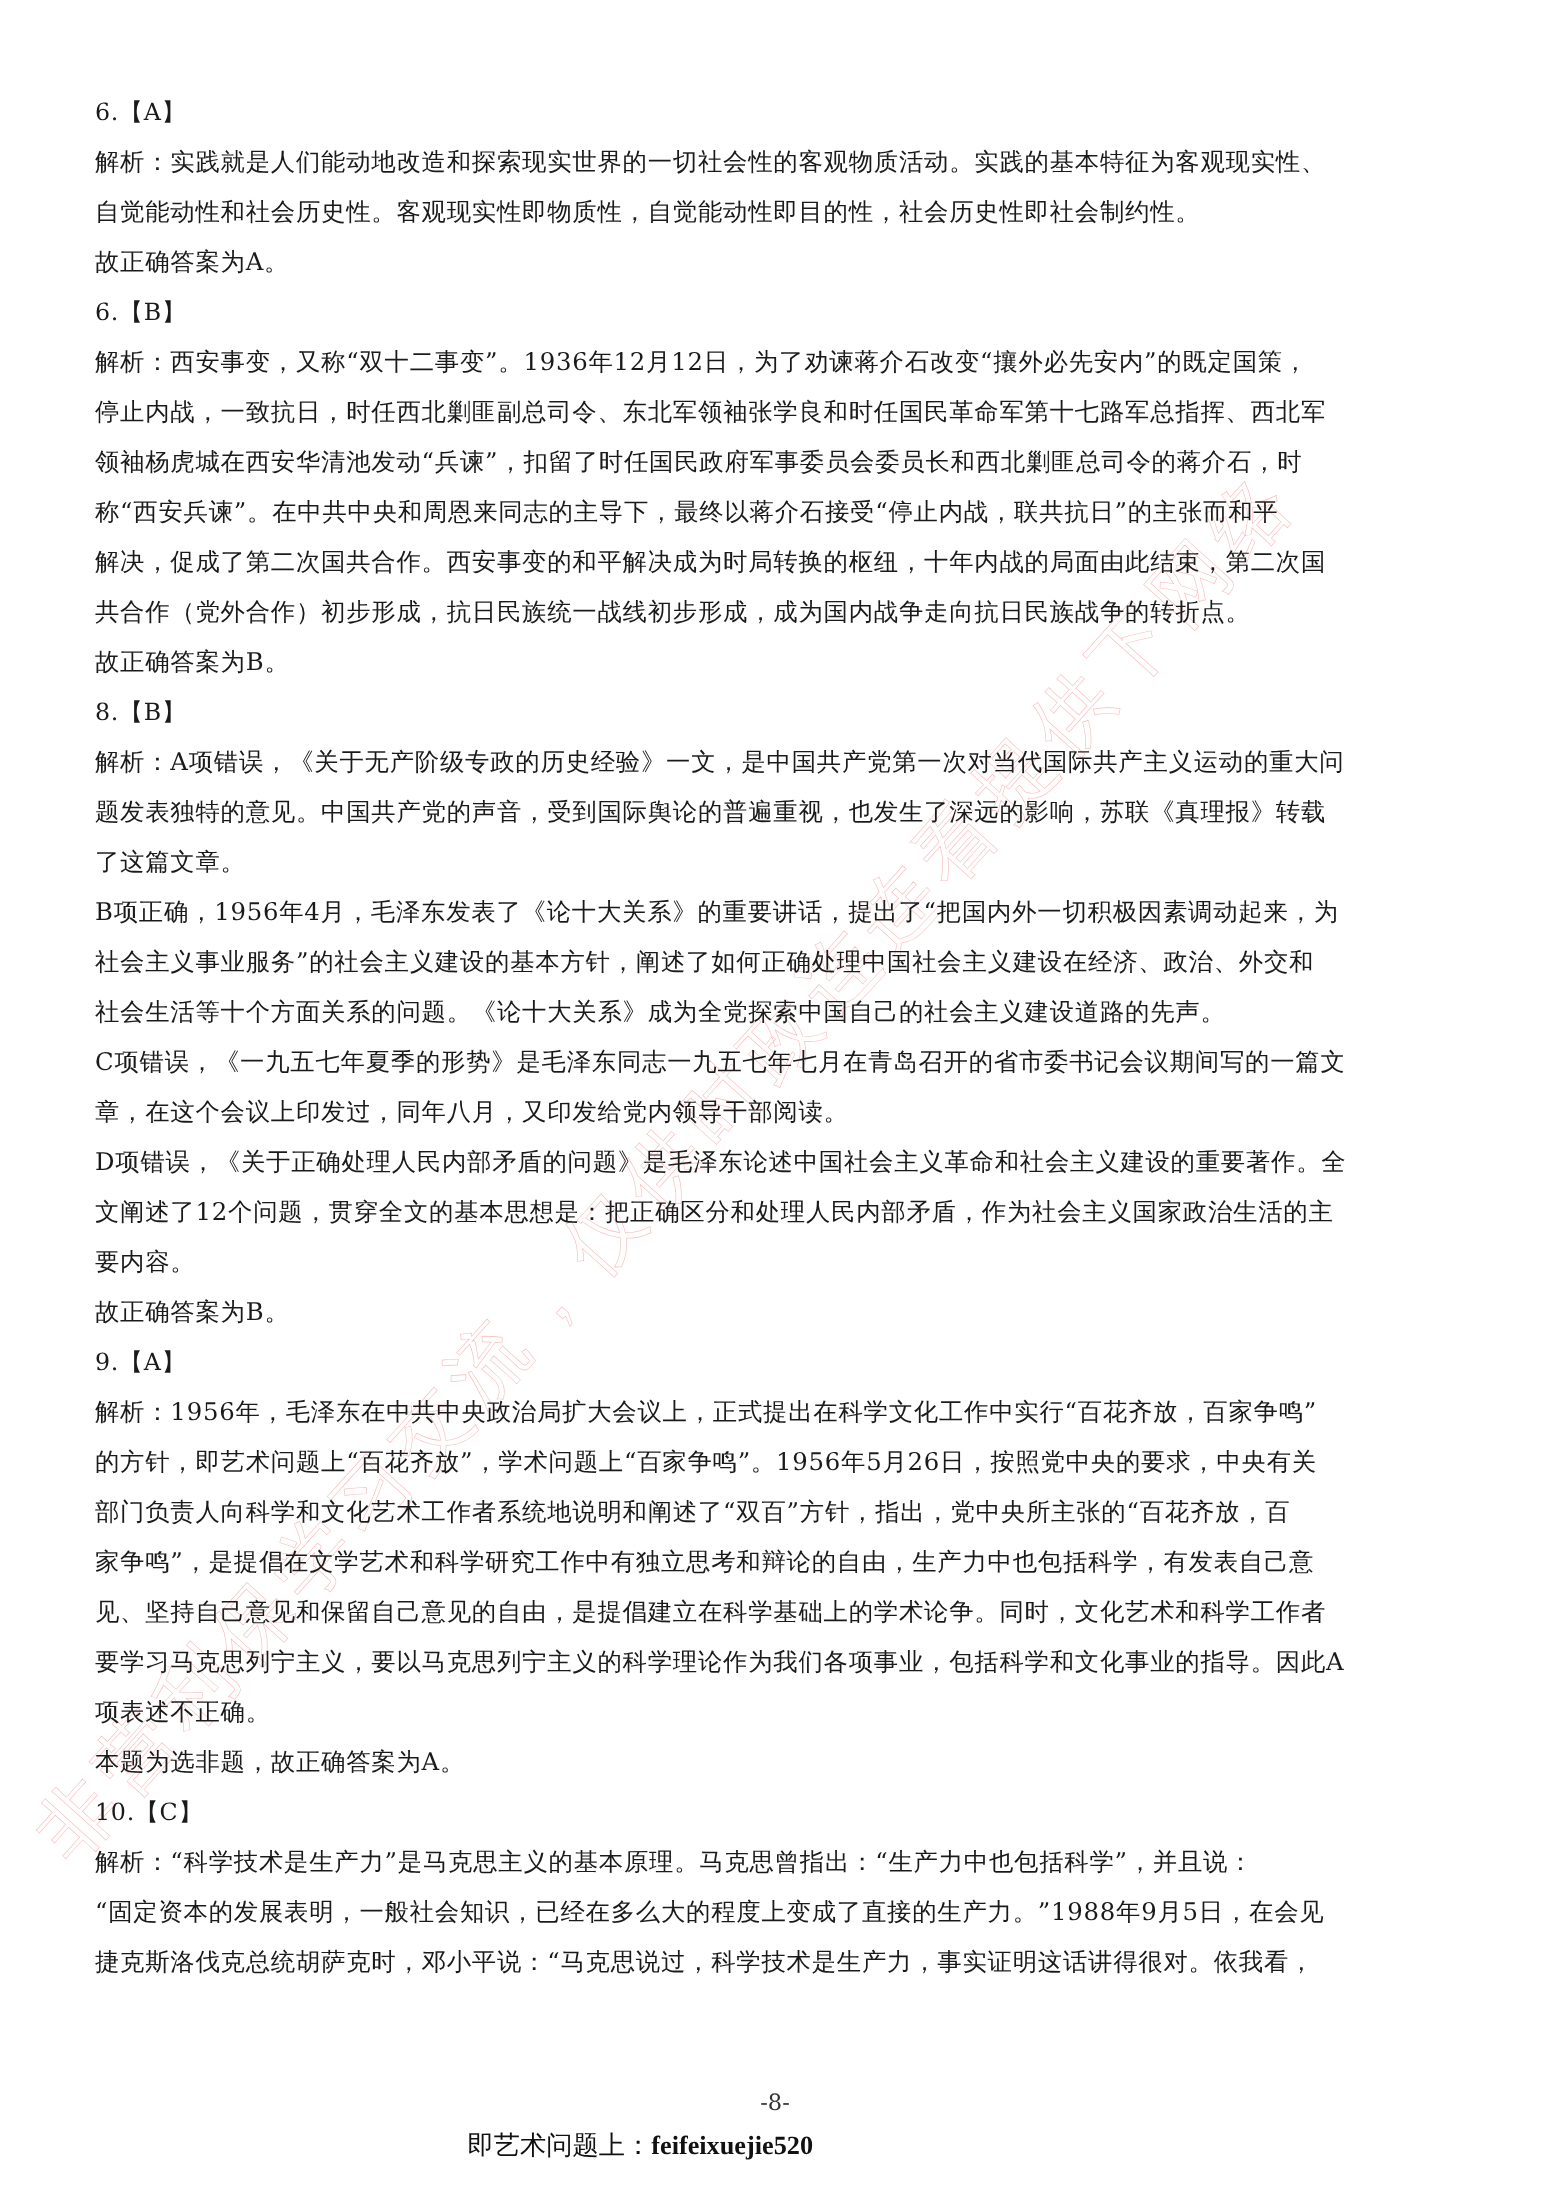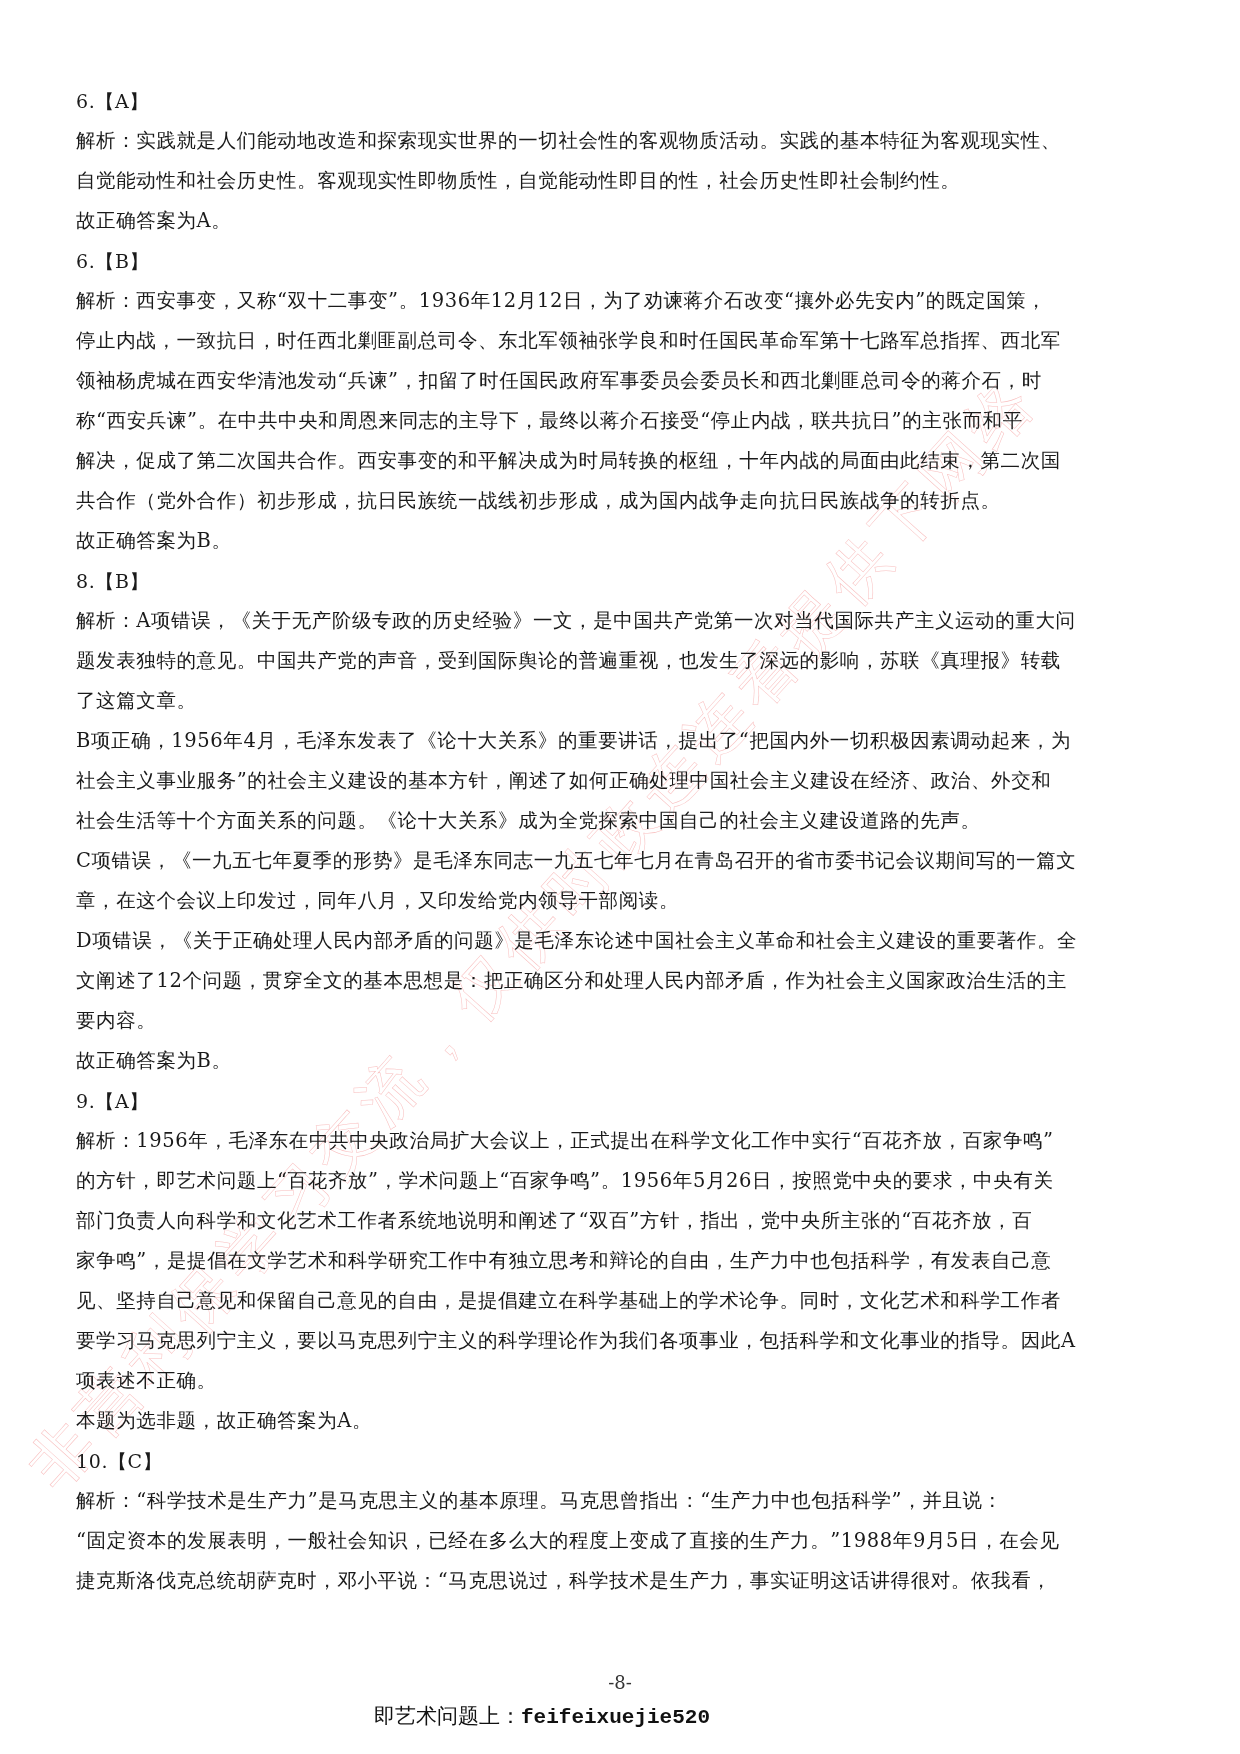--- a/index.html
+++ b/index.html
@@ -1,25 +1,25 @@
 <!DOCTYPE html>
 <html><head>
 <meta charset="utf-8">
 <style>
   html, body { margin: 0; padding: 0; background: #ffffff; }
   body { width: 1240px; height: 1754px; position: relative; overflow: hidden;
          font-family: "DejaVu Serif", "Liberation Serif", serif; color: #1a1a1a; }
   .page { position: absolute; left: 0; top: 0; width: 1240px; height: 1754px; }
-  .content { position: absolute; left: 76px; top: 81px; width: 1090px; }
+  .content { position: absolute; left: 76px; top: 70px; width: 1090px; }
   .line { font-size: 19.5px; line-height: 40px; height: 40px; white-space: nowrap; letter-spacing: 0.6px; }
   .qnum { font-size: 19px; }
   .footer-page { position: absolute; top: 1672px; left: 0; width: 1240px; text-align: center;
                  font-size: 18px; color: #333; font-family: "DejaVu Serif", serif; }
   .footer-note { position: absolute; top: 1702px; left: 374px; font-size: 21px; color: #111; }
-  .footer-note .handle { font-family: Liberation Mono, monospace; font-weight: bold; }
+  .footer-note .handle { font-family: Liberation Serif, serif; font-weight: bold; }
   .watermark { position: absolute; left: 0; top: 0; width: 1240px; height: 1754px; pointer-events: none; }
   .watermark span { position: absolute; left: 10px; top: 1450px; transform-origin: 0 0;
                     transform: rotate(-48deg); font-size: 62px; color: rgba(235,60,60,0.32);
                     white-space: nowrap; letter-spacing: 8px; font-family: "DejaVu Sans", sans-serif;
                     -webkit-text-stroke: 0.5px rgba(235,60,60,0.35); color: transparent; }
 </style>
 </head>
 <body>
 
 <div class="page">

